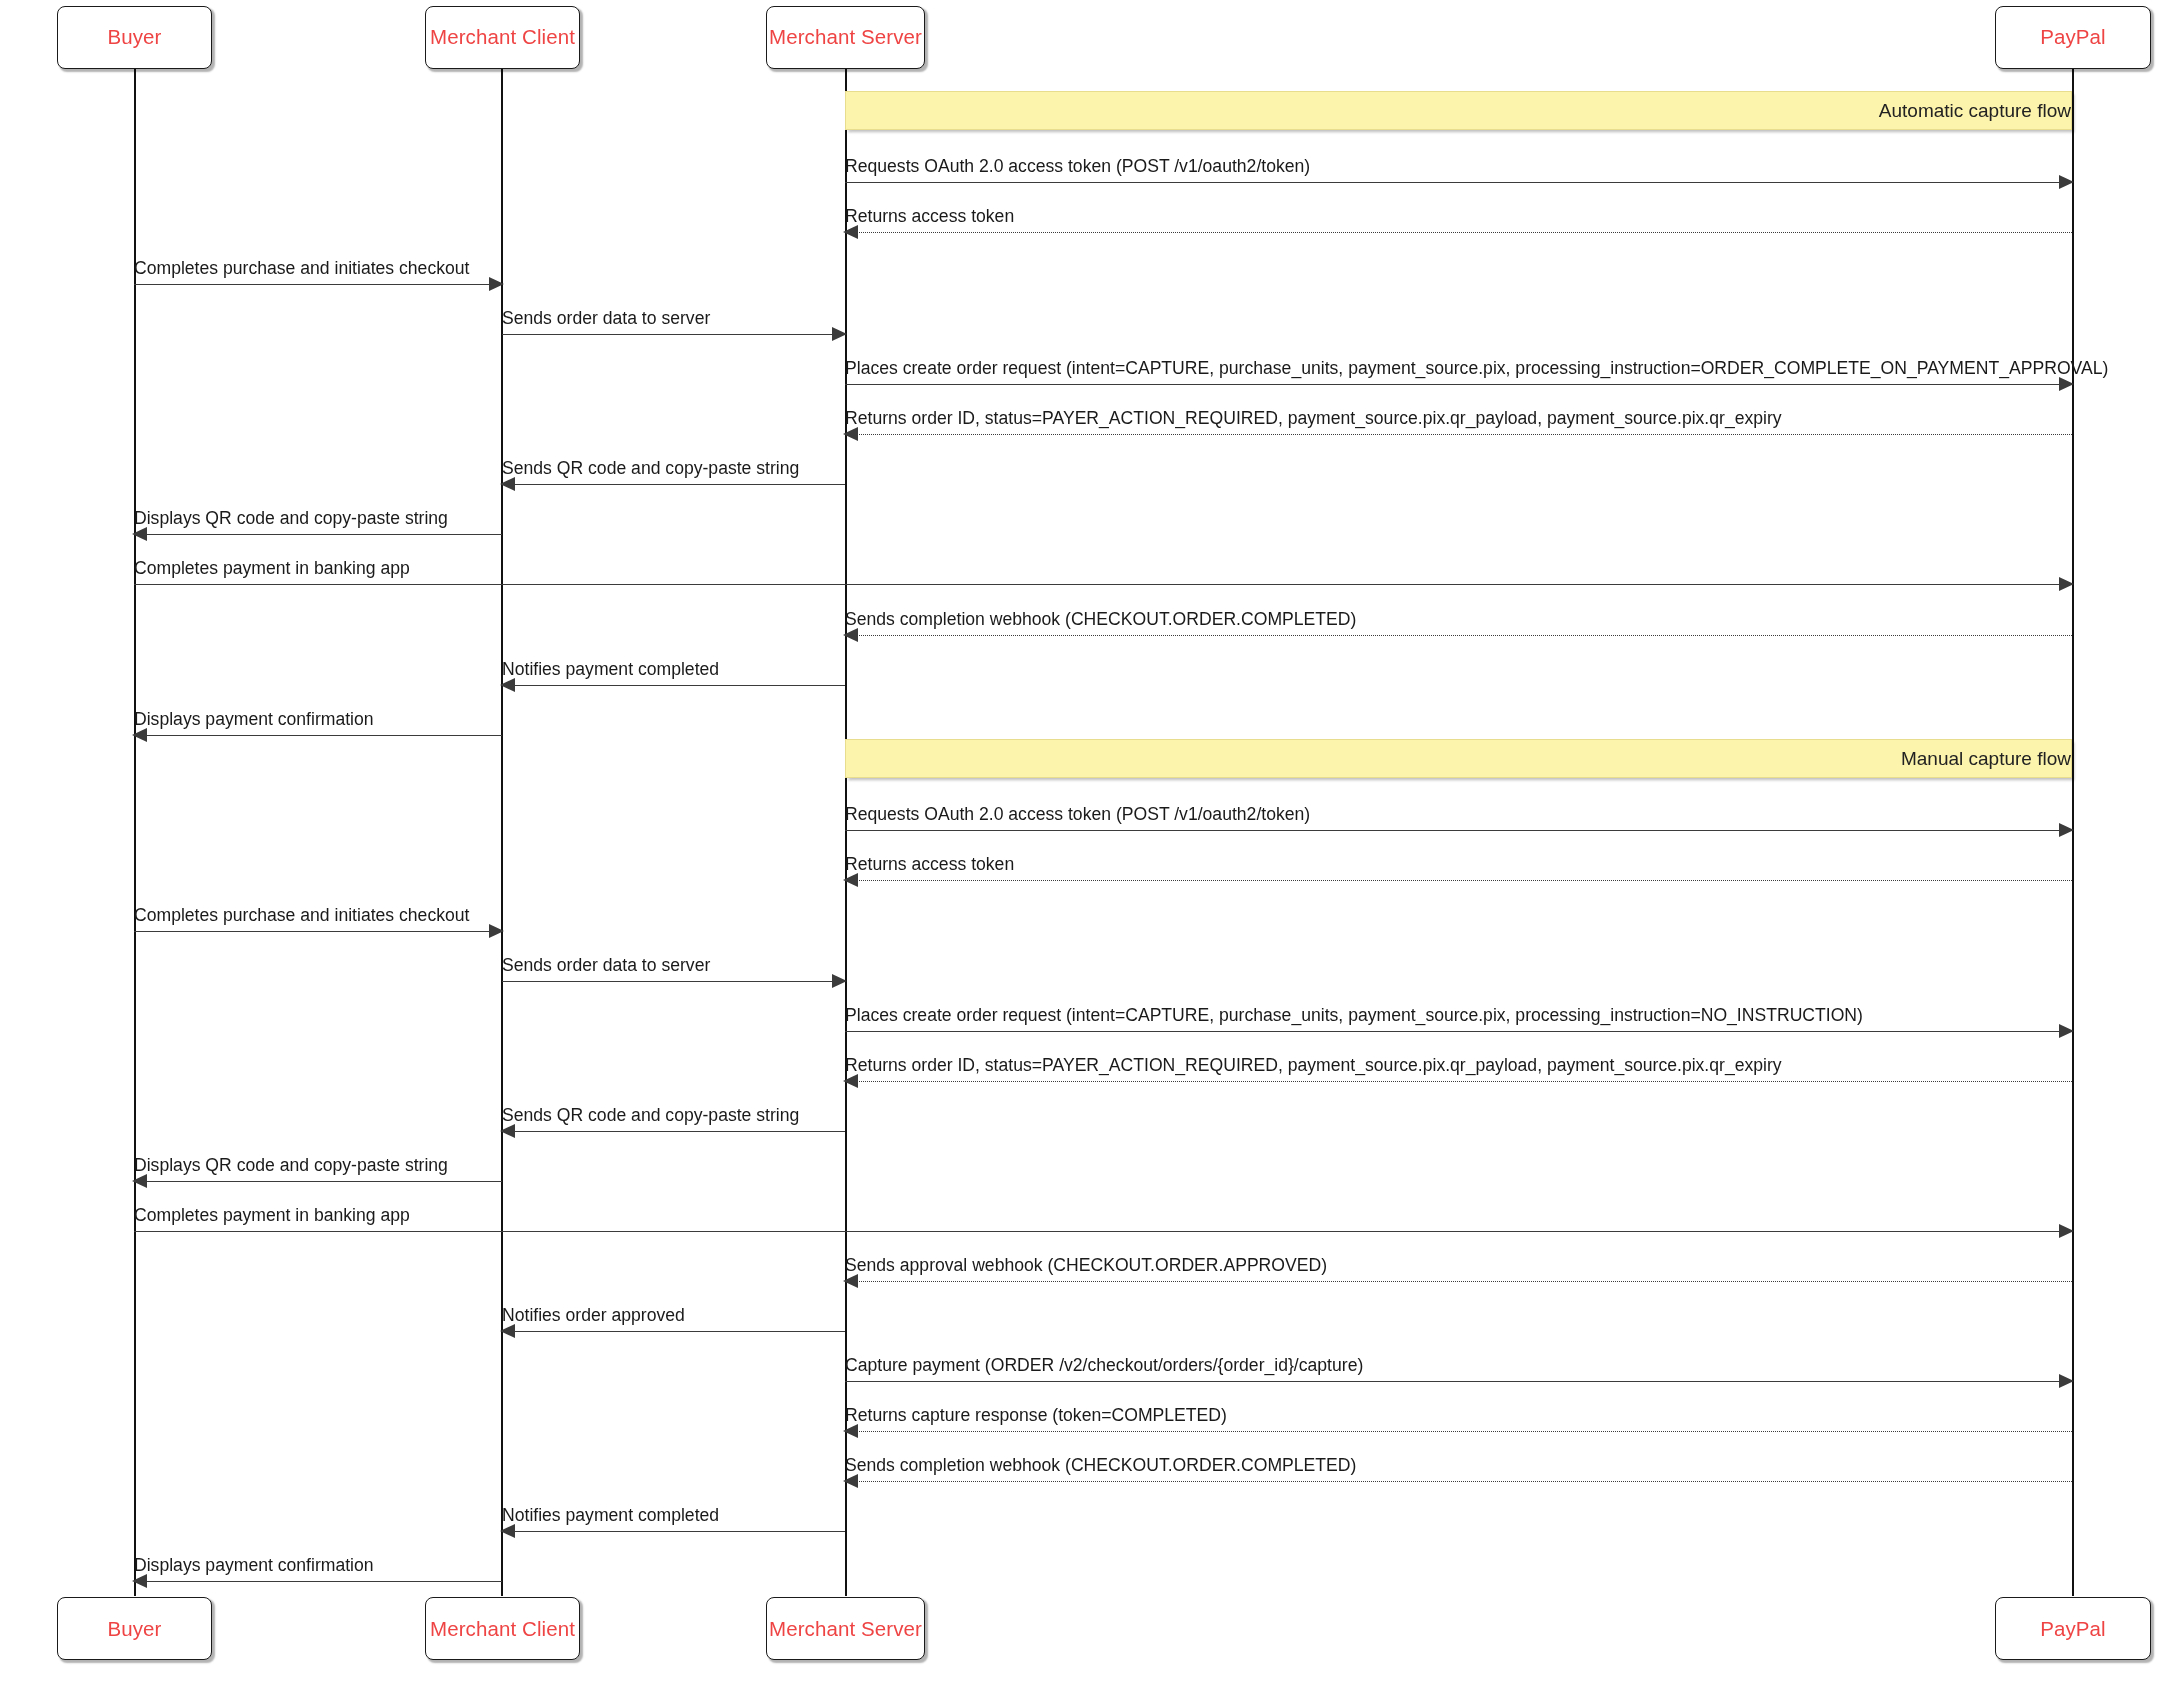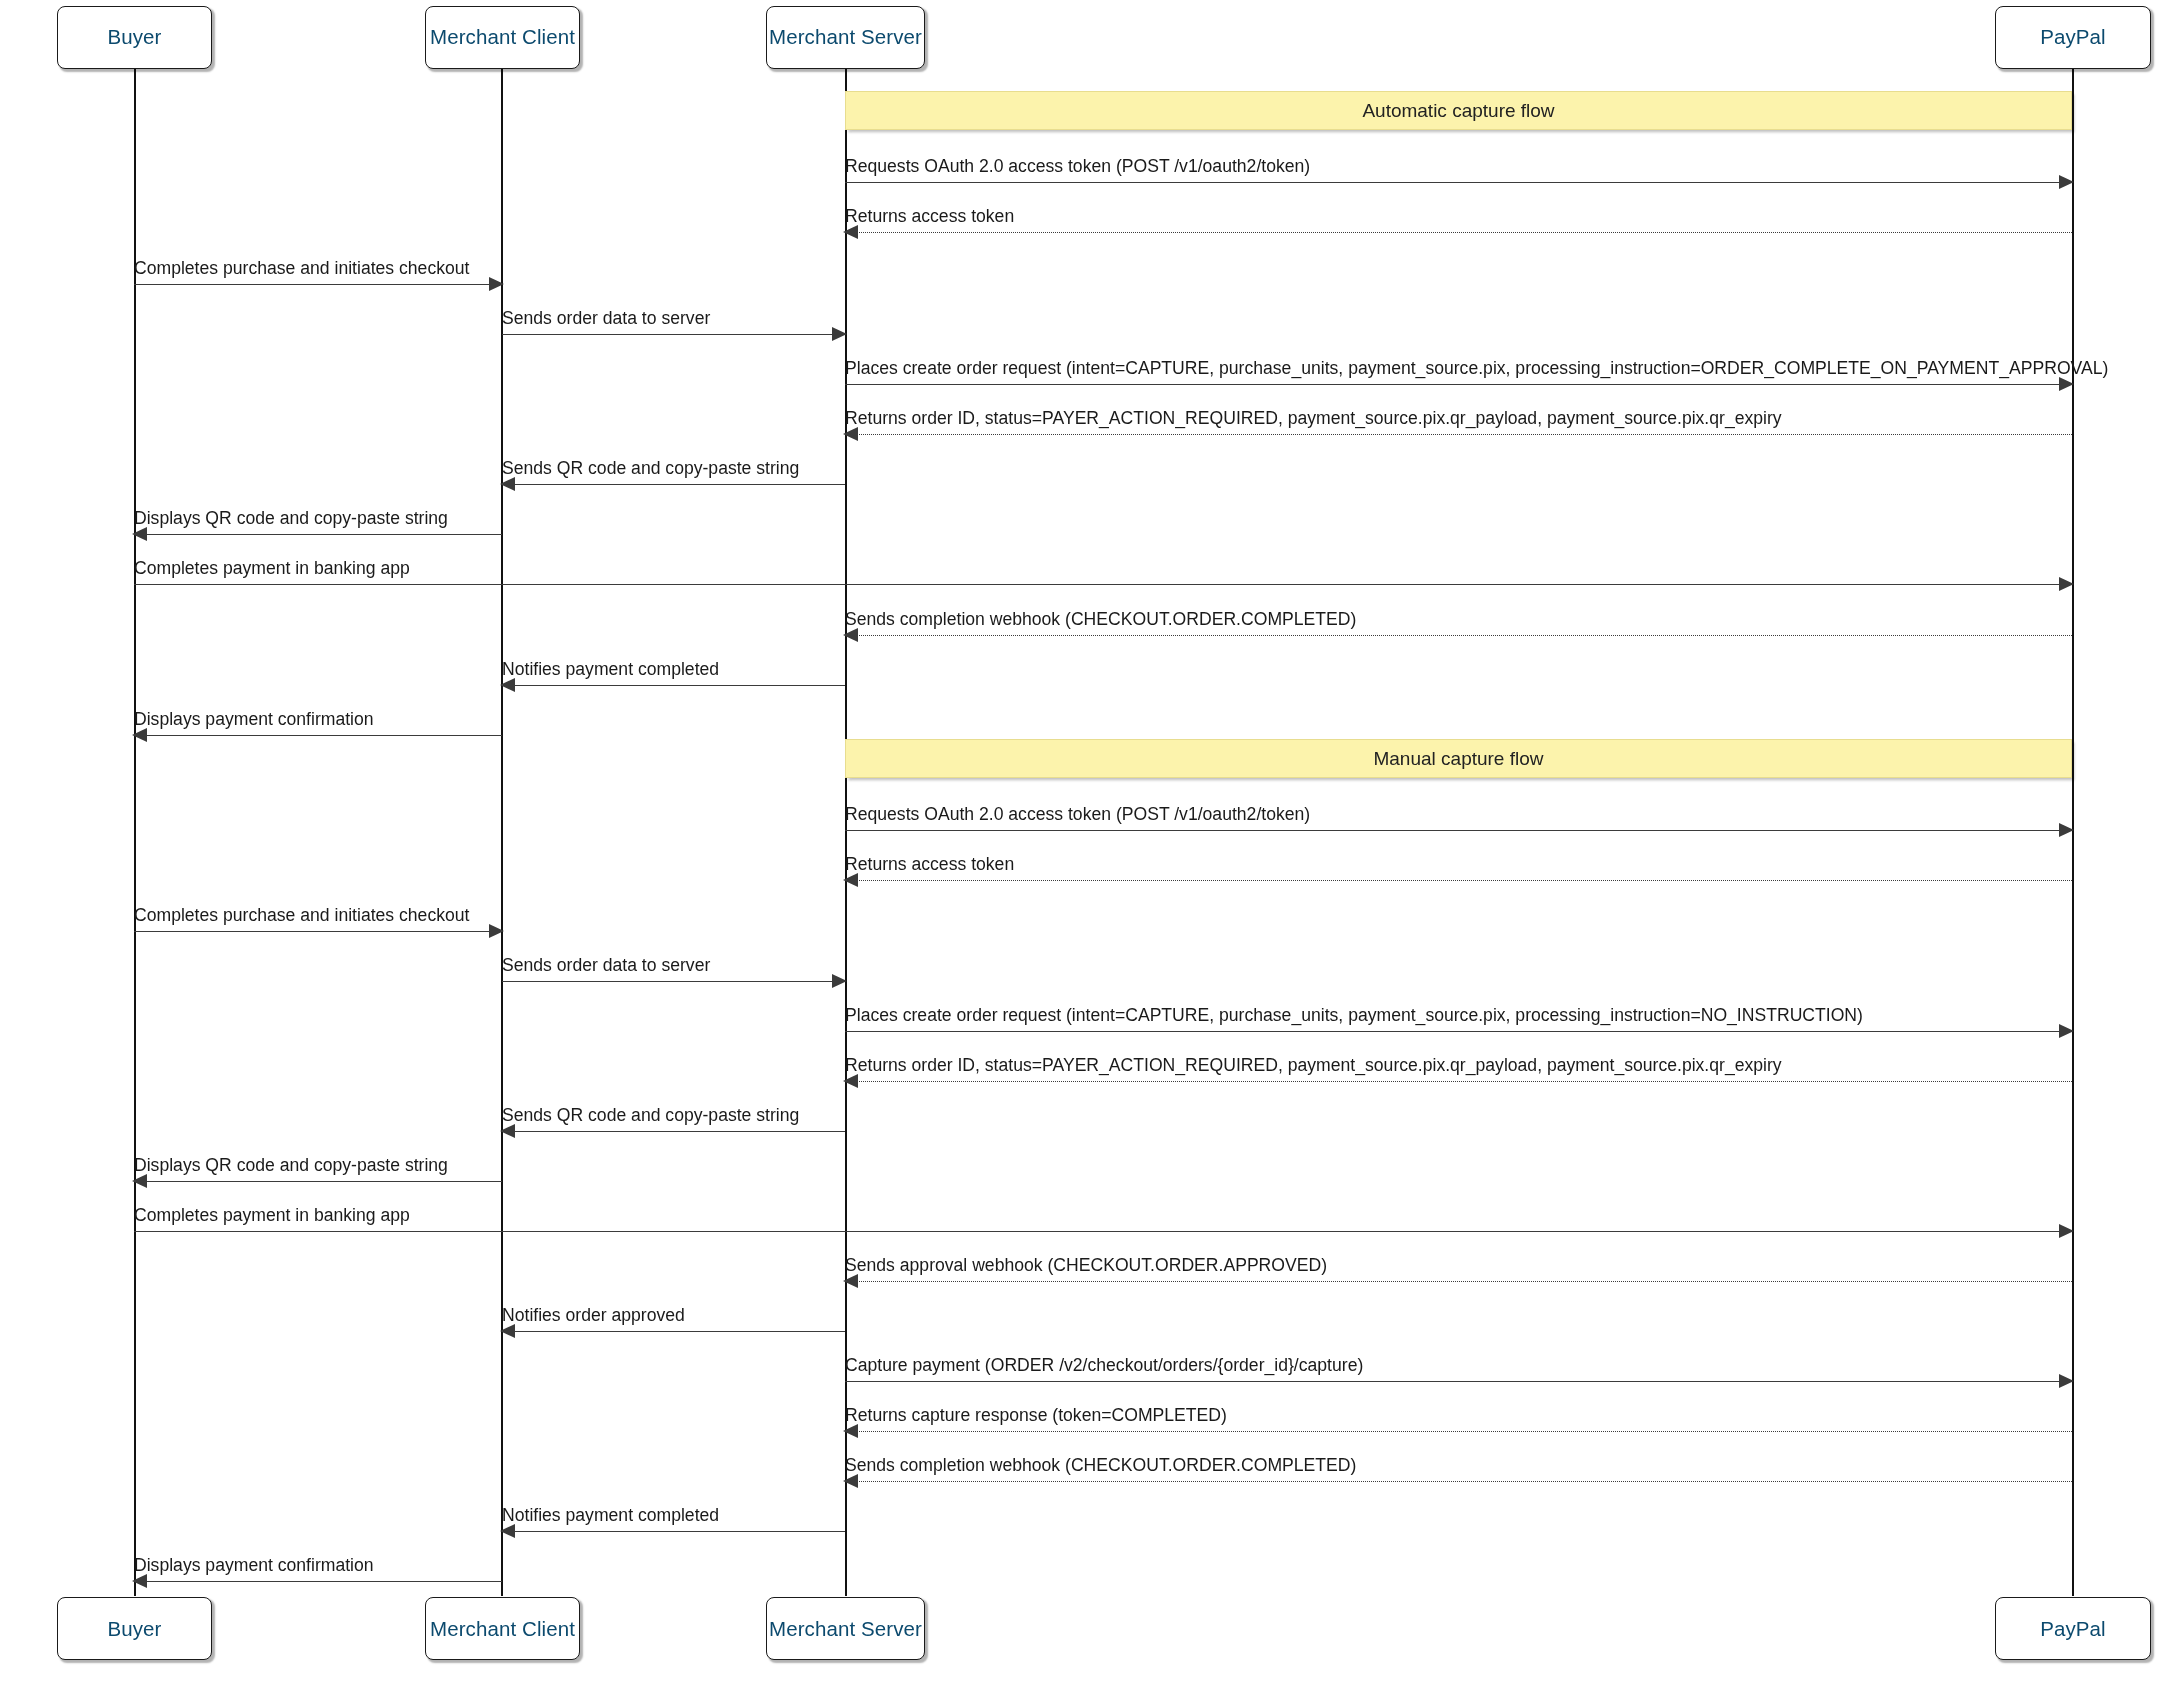--- a/index.html
+++ b/index.html
@@ -12,39 +12,39 @@
     position:absolute;
     box-sizing:border-box;
     background:#ffffff;
     border:1.7px solid #1a1a1a;
     border-radius:8px;
     display:flex;align-items:center;justify-content:center;
     box-shadow:2.3px 2.3px 1.7px rgba(0,0,0,0.30);
     z-index:6;
   }
   .actor-box span{
-    font-size:20.5px;color:#0c4a6e;white-space:nowrap;letter-spacing:0.1px;
+    font-size:20.5px;color:#ef4444;white-space:nowrap;letter-spacing:0.1px;
   }
 
   
   .lifeline{
     position:absolute;
     width:1.7px;
     background:#111;
     z-index:1;
   }
 
   
   .frag{
     position:absolute;
     box-sizing:border-box;
     background:#fcf3ac;
     border:0.6px solid #e8dd8f;
     box-shadow:2.8px 2.8px 2.3px rgba(0,0,0,0.22);
-    display:flex;align-items:center;justify-content:center;
+    display:flex;align-items:center;justify-content:flex-end;
     z-index:5;
   }
   .frag span{font-size:19px;color:#222;white-space:nowrap;}
 
   
   .msg{position:absolute;height:0;z-index:3;}
   .msg .line{
     position:absolute;left:0;right:0;top:0;height:0;
     border-top:1.7px solid #3b3b3b;
   }

